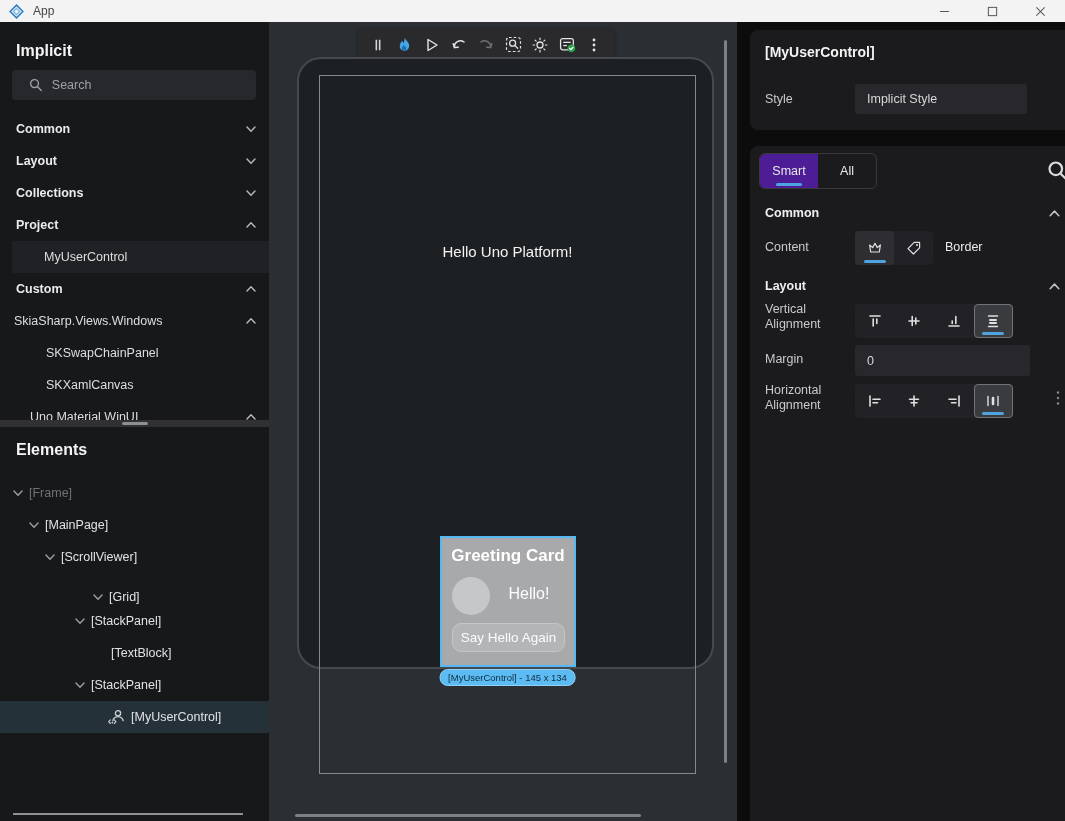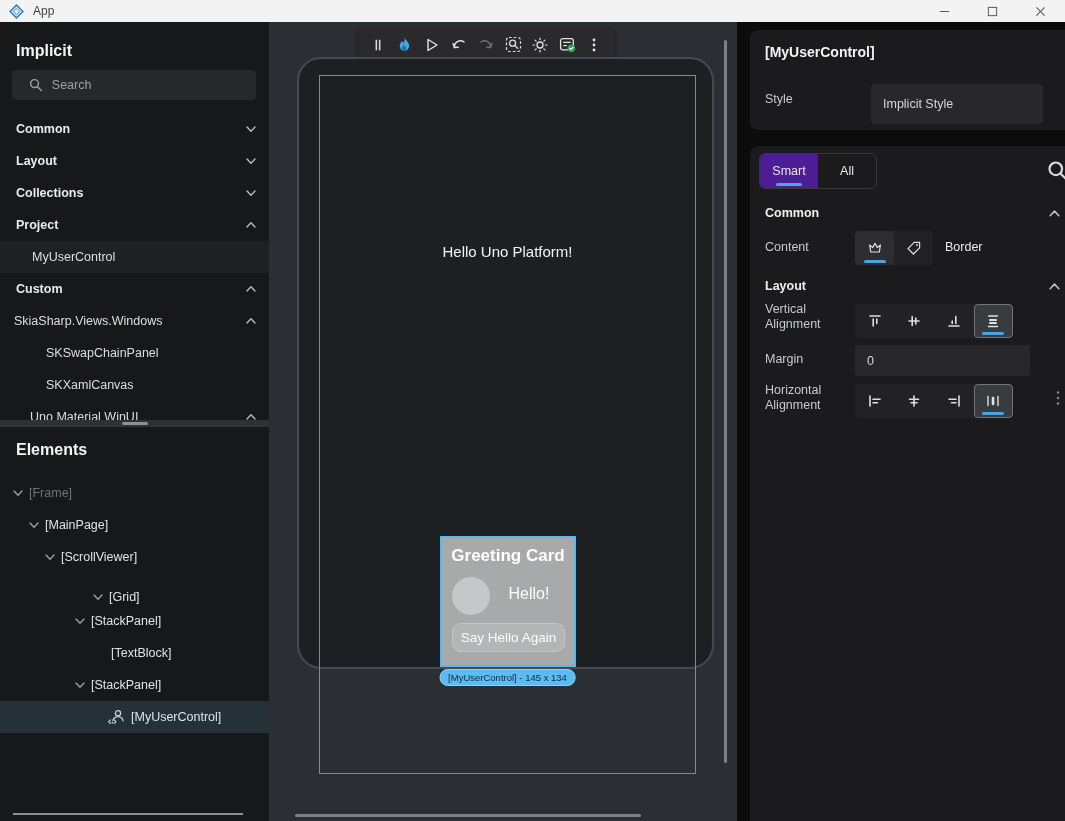--- a/index.html
+++ b/index.html
@@ -24,21 +24,21 @@
   #toolbox-search { left:12px; top:48px; width:244px; height:30px; background:#27282b;
                     border-radius:4px; display:flex; align-items:center; padding:0 17px; }
   #toolbox-search input { background:transparent; border:none; outline:none; color:#cfd0d2;
                           font-size:12.5px; margin-left:9px; width:190px;
                           font-family:"Liberation Sans", sans-serif; }
   #toolbox-search input::placeholder { color:#9fa0a3; }
   .tb-row { left:0; width:269px; height:32px; display:flex; align-items:center; padding:0 12px 0 16px; }
   .tb-row .lbl { font-size:12.5px; font-weight:bold; color:#ebebed; }
   .tb-row .lbl.normal { font-weight:normal; color:#dddee0; }
   .tb-row .chev { margin-left:auto; width:12px; height:12px; color:#b9babc; }
-  .tb-item { background:#202124; }
+  .tb-item { background:#202124;margin-left:12px; }
   svg.chev, svg.chev-s { display:block; }
 
   #splitter { left:0; top:398px; width:269px; height:7px; background:#313134; }
   #splitter .pill { position:absolute; left:122px; top:2px; width:26px; height:3px;
                     background:#8e8f91; border-radius:2px; }
 
   #elements-title { left:16px; top:419px; }
   .el-row { left:0; width:269px; height:32px; display:flex; align-items:center; }
   .el-row .chev { width:12px; height:12px; color:#9ba1a6; flex:0 0 auto; }
   .el-row .lbl { font-size:12.5px; color:#e0e2e4; margin-left:5px; }
@@ -78,21 +78,21 @@
   #right-gap { left:737px; top:22px; width:13px; height:799px; background:#0c0c0d; }
   #right-panel { left:750px; top:22px; width:315px; height:799px; background:#0c0c0d; }
   .card { background:#1b1b1e; }
   #prop-header-card { left:0; top:8px; width:315px; height:100px; border-radius:8px 0 0 8px; }
   #prop-title { left:15px; top:14px; font-size:14px; font-weight:bold; color:#f3f3f4; }
   .prop-label { font-size:12.5px; color:#c9cacd; }
   #style-label { left:15px; top:62px; }
   .pinput { background:#28282c; border:none; border-radius:3px; color:#d6d7d9;
             font-size:12.5px; padding:0 12px; outline:none;
             font-family:"Liberation Sans", sans-serif; }
-  #style-input { left:105px; top:54px; width:172px; height:40px;margin-left:16px; }
+  #style-input { left:105px; top:54px; width:172px; height:30px; }
   #prop-body-card { left:0; top:124px; width:315px; height:675px; border-radius:8px 0 0 0; }
 
   #prop-tabs { left:9px; top:7px; width:118px; height:36px; border:1px solid #39393d;
                border-radius:6px; display:flex; overflow:hidden; }
   .ptab { flex:1; display:flex; align-items:center; justify-content:center; position:relative;
           font-size:12.5px; color:#e7e7e9; }
   .ptab.selected { background:#4c1d95; }
   .tab-underline { position:absolute; bottom:2px; left:50%; transform:translateX(-50%);
                    width:26px; height:3px; background:#4da4e0; border-radius:2px; }
   #prop-search { left:297px; top:14px; width:22px; height:22px; color:#dadbdd; }

